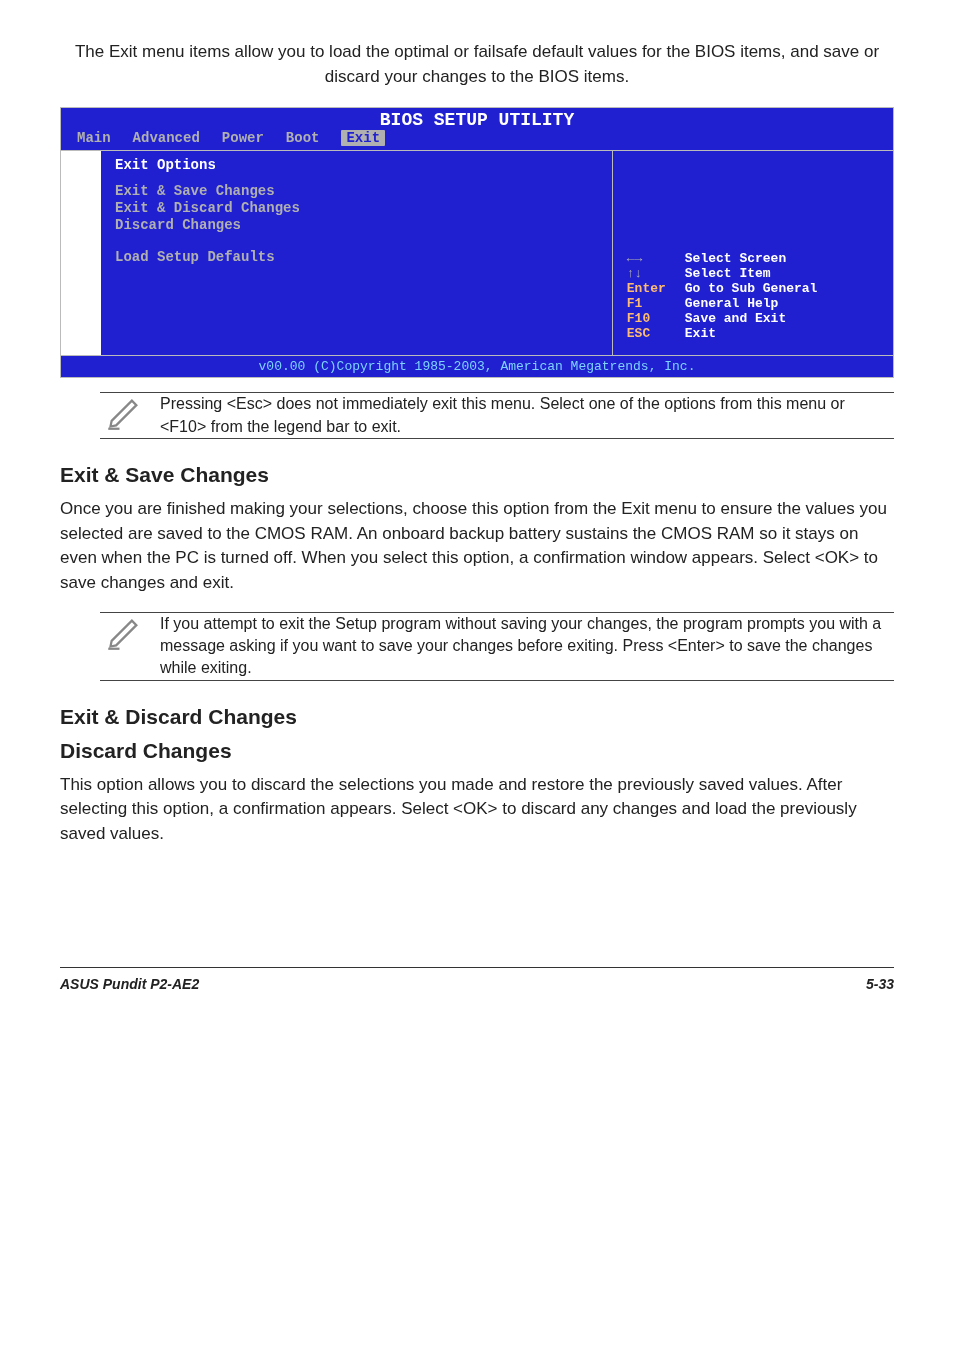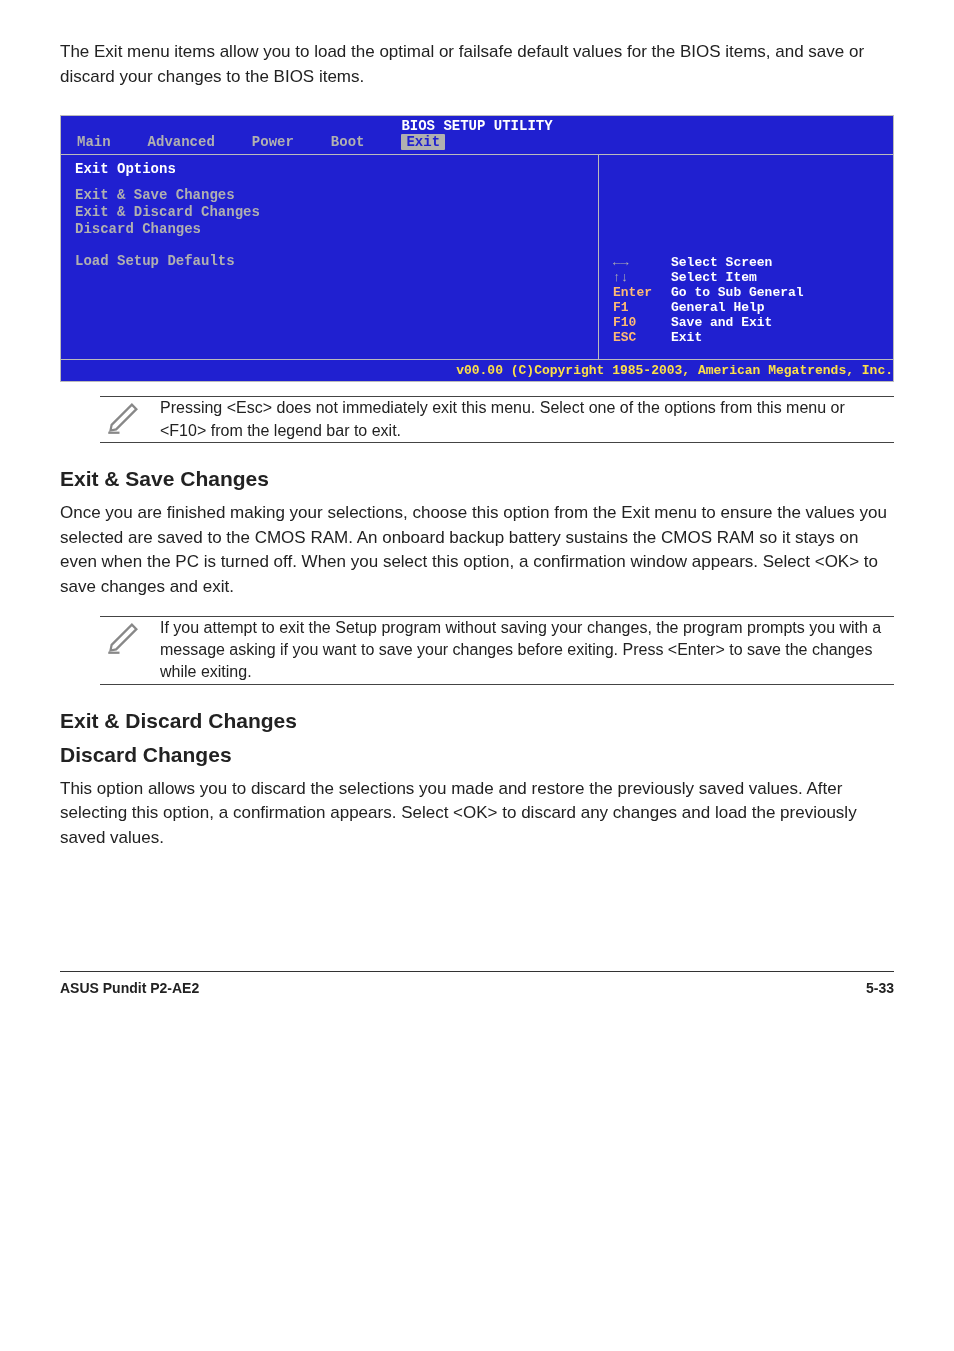--- a/index.html
+++ b/index.html
@@ -15,58 +15,60 @@
     padding: 40px 60px 30px 60px;
   }
   h1.section-title {
     font-size: 28px;
     font-weight: bold;
     margin: 0 0 18px 0;
   }
   .intro {
     font-size: 17px;
     line-height: 1.45;
-    margin-bottom: 26px;
+    margin-bottom: 18px;
+    text-align: center;
   }
 
   
   .bios {
     width: 100%;
     font-family: "Courier New", monospace;
     font-size: 14px;
     font-weight: bold;
     color: #b0b0b0;
   }
   .bios-top {
     background: #2020d0;
     color: #fff;
     border: 1px solid #bbb;
   }
   .bios-title {
     text-align: center;
     color: #fff;
-    font-size: 14px;
+    font-size: 18px;
     padding: 2px 0 0 0;
   }
   .bios-tabs {
     display: flex;
-    gap: 37px;
+    gap: 22px;
     padding: 0 16px 4px 16px;
     color: #b0b0b0;
   }
   .bios-tabs .tab.active {
     background: #b0b0b0;
     color: #2020d0;
     padding: 0 5px;
     border-radius: 1px;
   }
   .bios-body {
     display: flex;
     border: 1px solid #bbb;
     border-top: none;
+    padding-left: 40px;
   }
   .bios-left {
     flex: 1.9;
     background: #2020d0;
     padding: 6px 10px 14px 14px;
     border-right: 1px solid #bbb;
   }
   .bios-right {
     flex: 1;
     background: #2020d0;
@@ -82,25 +84,25 @@
     color: #b0b0b0;
     margin: 1px 0;
   }
   .bios-gap { height: 14px; }
   .help-row { display: flex; gap: 8px; }
   .help-key { color: #fdba74; width: 50px; }
   .help-key.gray { color: #b0b0b0; }
   .help-text { color: #fff; }
   .bios-footer {
     background: #2020d0;
-    color: #fde047;
-    text-align: right;
+    color: #7dd3fc;
+    text-align: center;
     font-family: "Courier New", monospace;
     font-size: 13px;
-    font-weight: bold;
+    font-weight: normal;
     padding: 3px 0;
     border: 1px solid #bbb;
     border-top: none;
   }
 
   
   .note {
     display: flex;
     align-items: flex-start;
     gap: 18px;
@@ -131,20 +133,21 @@
   .bolded { font-weight: normal; }
 
   .footer-rule {
     border-top: 1px solid #333;
     margin-top: 120px;
     padding-top: 8px;
     display: flex;
     justify-content: space-between;
     font-size: 14px;
     font-weight: bold;
+    font-style: italic;
   }
 </style>
 </head>
 <body>
 
 <div class="page">
 
   <div class="intro">The Exit menu items allow you to load the optimal or failsafe default values for the BIOS items, and save or discard your changes to the BIOS items.</div>
 
   <div class="bios">

